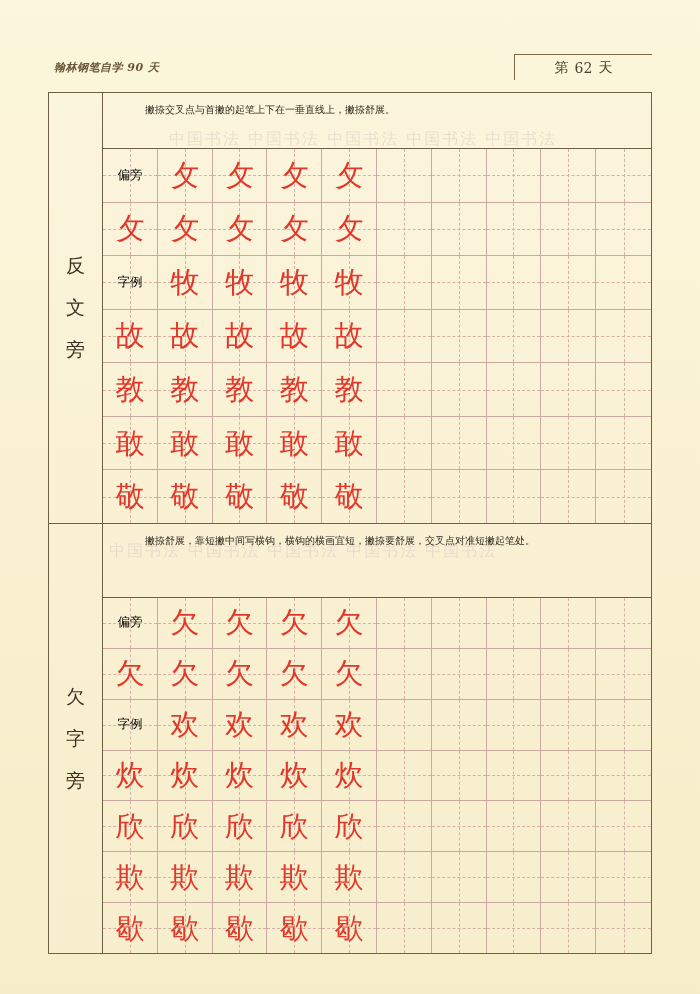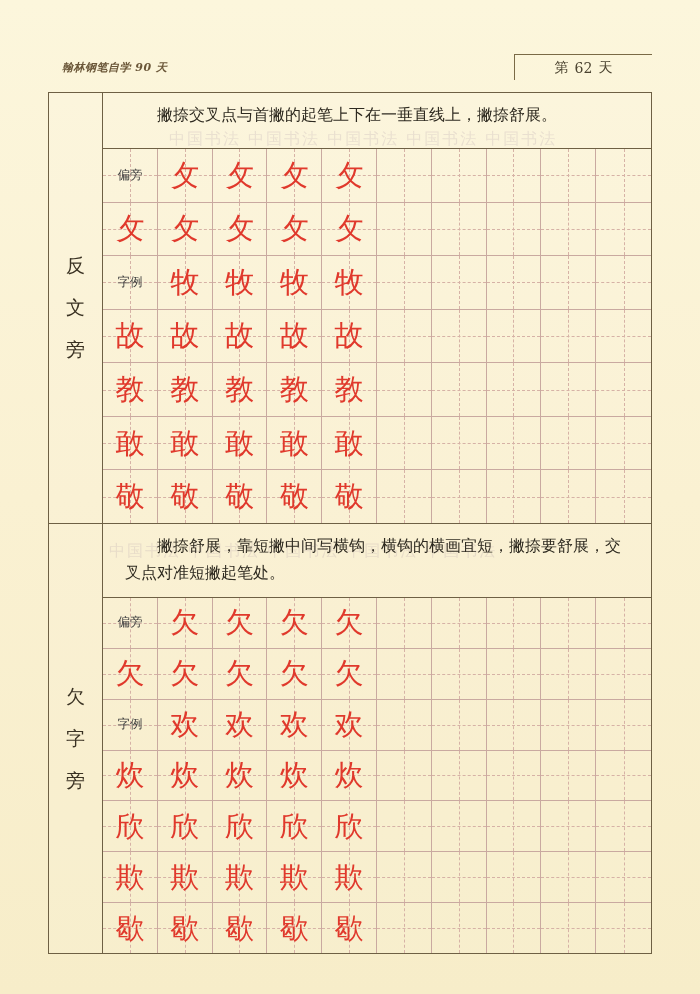--- a/index.html
+++ b/index.html
@@ -25,21 +25,21 @@
   
   .header {
     position: absolute;
     top: 60px;
     left: 50px;
     right: 48px;
     height: 22px;
   }
   .brand {
     position: absolute;
-    left: 12px;
+    left: 4px;
     top: 0;
     font-family: "DejaVu Serif", serif;
     font-size: 11px;
     font-weight: bold;
     color: #6a5638;
     font-style: italic;
     letter-spacing: 0.5px;
     white-space: nowrap;
   }
   .daybox {
@@ -120,21 +120,21 @@
     bottom: 0;
   }
 
   .tip {
     position: absolute;
     left: 0; right: 0; top: 0;
     height: 56px;
     box-sizing: border-box;
     padding: 8px 22px 0 22px;
     font-family: "DejaVu Serif", serif;
-    font-size: 16px;
+    font-size: 10px;
     line-height: 1.7;
     color: #2e2a20;
     text-indent: 2em;
     border-bottom: 1.2px solid #6e6044;
   }
   .section.s2 .tip { height: 74px; }
 
   
   .grid {
     position: absolute;
@@ -185,21 +185,21 @@
     font-size: 29px;
     color: #e0392c;
     line-height: 1;
     z-index: 2;
   }
 
   .label {
     position: relative;
     font-family: "DejaVu Serif", serif;
     font-size: 12.5px;
-    color: #404040;
+    color: #000000;
     z-index: 2;
   }
 </style>
 </head>
 <body>
 
 <div class="page"></div>
 
 <div class="header">
   <div class="brand">翰林钢笔自学 90 天</div>

